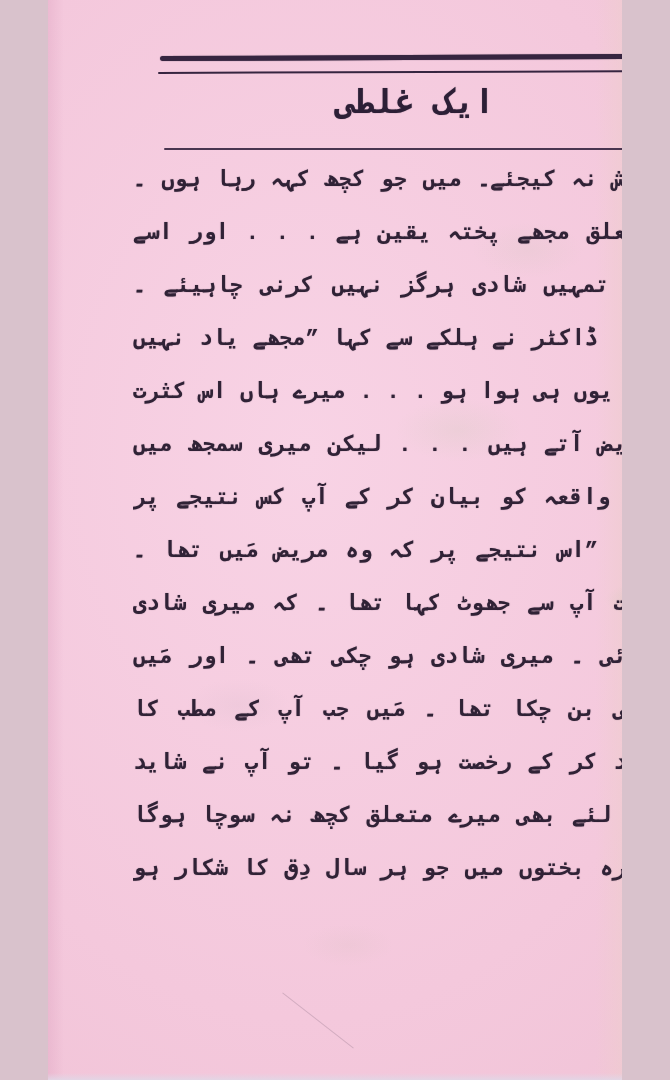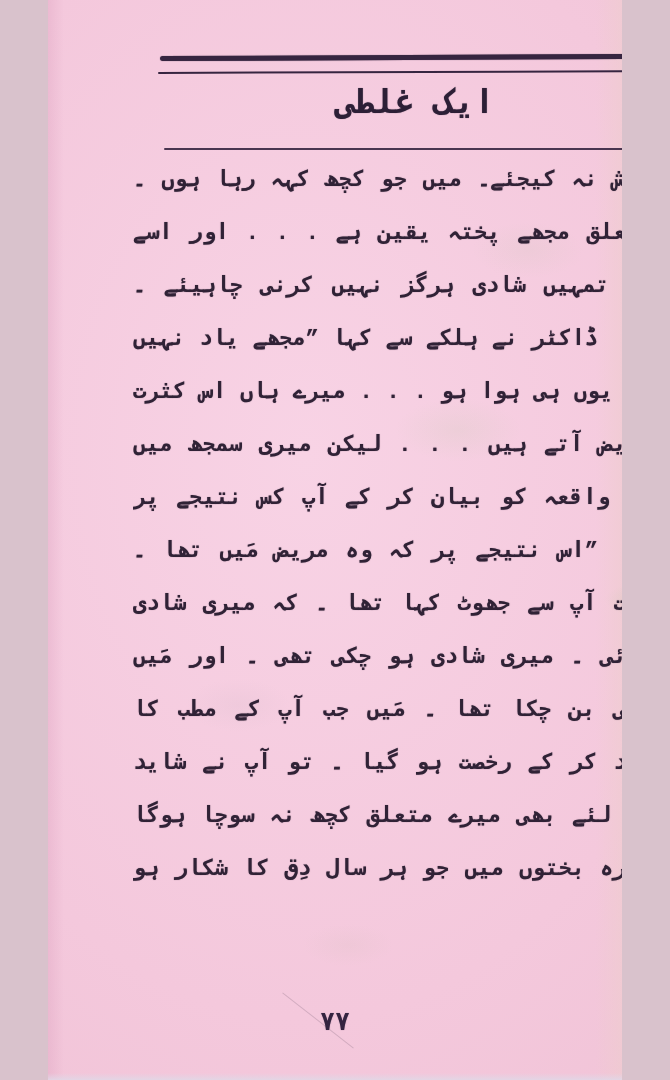--- a/index.html
+++ b/index.html
@@ -88,14 +88,13 @@
     <div class="line j">اس واقعہ کو بیان کر کے آپ کس نتیجے پر پہنچنا چاہتے</div>
     <div class="line j ind">”اس نتیجے پر کہ وہ مریض مَیں تھا ۔ مَیں نے اس</div>
     <div class="line j">وقت آپ سے جھوٹ کہا تھا ۔ کہ میری شادی نہیں</div>
     <div class="line j">ہوئی ۔ میری شادی ہو چکی تھی ۔ اور مَیں کئی بچّوں کا باپ</div>
     <div class="line j">بھی بن چکا تھا ۔ مَیں جب آپ کے مطب کا دروازہ</div>
     <div class="line j">بند کر کے رخصت ہو گیا ۔ تو آپ نے شاید پھر ایک منٹ</div>
     <div class="line j">کے لئے بھی میرے متعلق کچھ نہ سوچا ہوگا ۔ ان ہزاروں</div>
     <div class="line j">تیرہ بختوں میں جو ہر سال دِق کا شکار ہو کر مرتے ہیں ۔</div>
   </div>
 
-  <div class="page-number">۷۷</div>
 </div>
 
 </body></html>

